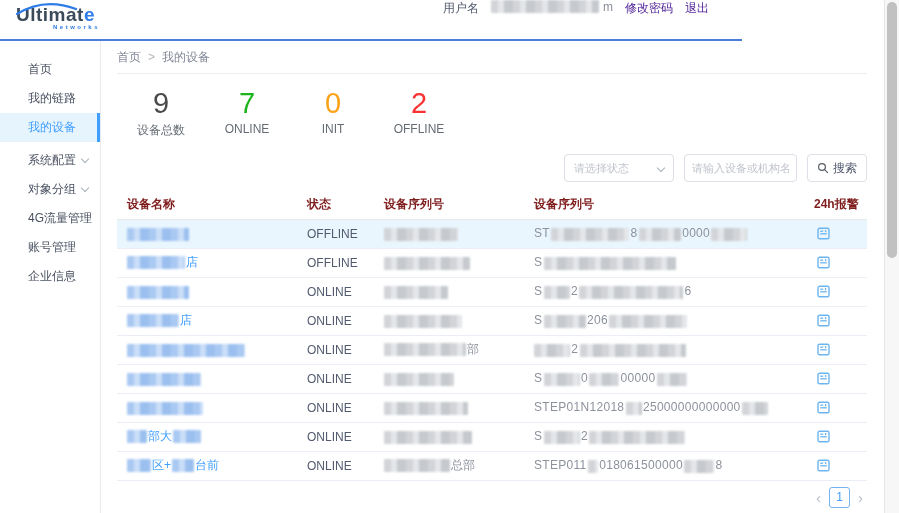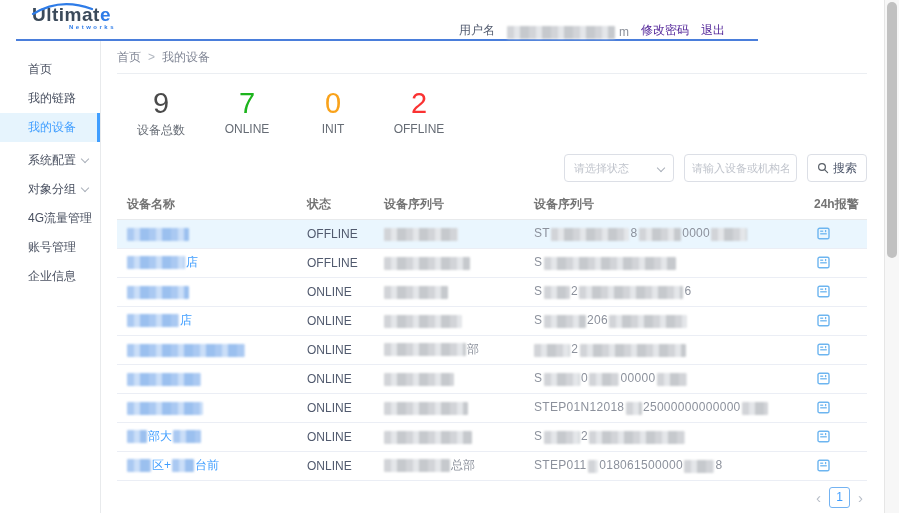--- a/index.html
+++ b/index.html
@@ -2,27 +2,27 @@
 <html><head>
 <meta charset="utf-8">
 <style>
   * { margin:0; padding:0; box-sizing:border-box; }
   html,body { background:#fff; }
   body { font-family:"Liberation Sans","DejaVu Sans",sans-serif; font-size:12px; color:#515a6e; }
   .app { position:relative; width:899px; height:513px; background:#fff; overflow:hidden; }
 
   
   .top-header { position:absolute; top:0; left:0; width:742px; height:41px;
-    border-bottom:2px solid #4a7edb; background:#fff;margin-left:16px; }
+    border-bottom:2px solid #4a7edb; background:#fff; }
   .logo { position:absolute; left:16px; top:4px; width:90px; height:34px; }
   .logo-text { font-size:19px; font-weight:bold; color:#3b4a5a; letter-spacing:0.5px; line-height:22px; }
   .logo-text .accent { color:#2e7ce8; }
   .logo-sub { font-size:6px; font-weight:bold; color:#2e7ce8; letter-spacing:2.5px; text-align:right; margin-top:-2px; padding-right:6px; }
   .logo-swoosh { position:absolute; left:-2px; top:-3px; }
-  .user-area { position:absolute; right:33px; top:0; height:39px; display:flex; align-items:flex-end; gap:12px; }
+  .user-area { position:absolute; right:33px; top:0; height:39px; display:flex; align-items:flex-start; gap:12px; }
   .user-label { color:#515a6e; }
   .user-tail { color:#8a8f99; margin-left:-8px; }
   .hdr-link { color:#4c1d95; text-decoration:none; cursor:pointer; }
 
   
   .redact { display:inline-block; height:13px; vertical-align:middle; border-radius:1px; filter:blur(0.8px); }
   .redact.g { background-image:repeating-linear-gradient(90deg,#d2d4d8 0 7px,#e4e6e9 7px 13px,#c6c9cd 13px 22px); }
   .redact.b { background-image:repeating-linear-gradient(90deg,#aac9f2 0 7px,#cadef8 7px 13px,#9bc0ef 13px 22px); }
 
   
@@ -51,21 +51,21 @@
     line-height:26px; padding:0 9px; color:#c0c4cc; font-size:11px; cursor:pointer; background:#fff;font-family:Liberation Serif, serif; }
   .sel .chev { right:9px; top:10px; }
   .kw-input { width:113px; height:28px; border:1px solid #dcdfe6; border-radius:4px; padding:0 7px;
     font-size:11px; color:#515a6e; outline:none; font-family:inherit; }
   .kw-input::placeholder { color:#c0c4cc; }
   .search-btn { height:28px; padding:0 9px; border:1px solid #dcdfe6; border-radius:4px; background:#fff;
     color:#515a6e; font-size:12px; display:flex; align-items:center; gap:4px; cursor:pointer; font-family:inherit; }
 
   
   table { width:100%; border-collapse:collapse; table-layout:fixed; }
-  th { text-align:left; font-weight:bold; color:#737373; font-size:12px; height:28px;
+  th { text-align:left; font-weight:bold; color:#7f1d1d; font-size:12px; height:28px;
     padding:0 10px; border-bottom:1px solid #e8eaec; white-space:nowrap; }
   td { height:29px; padding:0 10px; border-bottom:1px solid #ebeef5; white-space:nowrap; overflow:hidden; }
   th:nth-child(1),td:nth-child(1){ width:180px; }
   th:nth-child(2),td:nth-child(2){ width:77px; }
   th:nth-child(3),td:nth-child(3){ width:150px; }
   th:nth-child(4),td:nth-child(4){ width:280px;margin-top:40px; }
   th:nth-child(5),td:nth-child(5){ text-align:left; }
   tr.hl td { background:#eaf6fe; }
   .status-txt { color:#515a6e; }
   .name-link { color:#409eff; cursor:pointer; }

